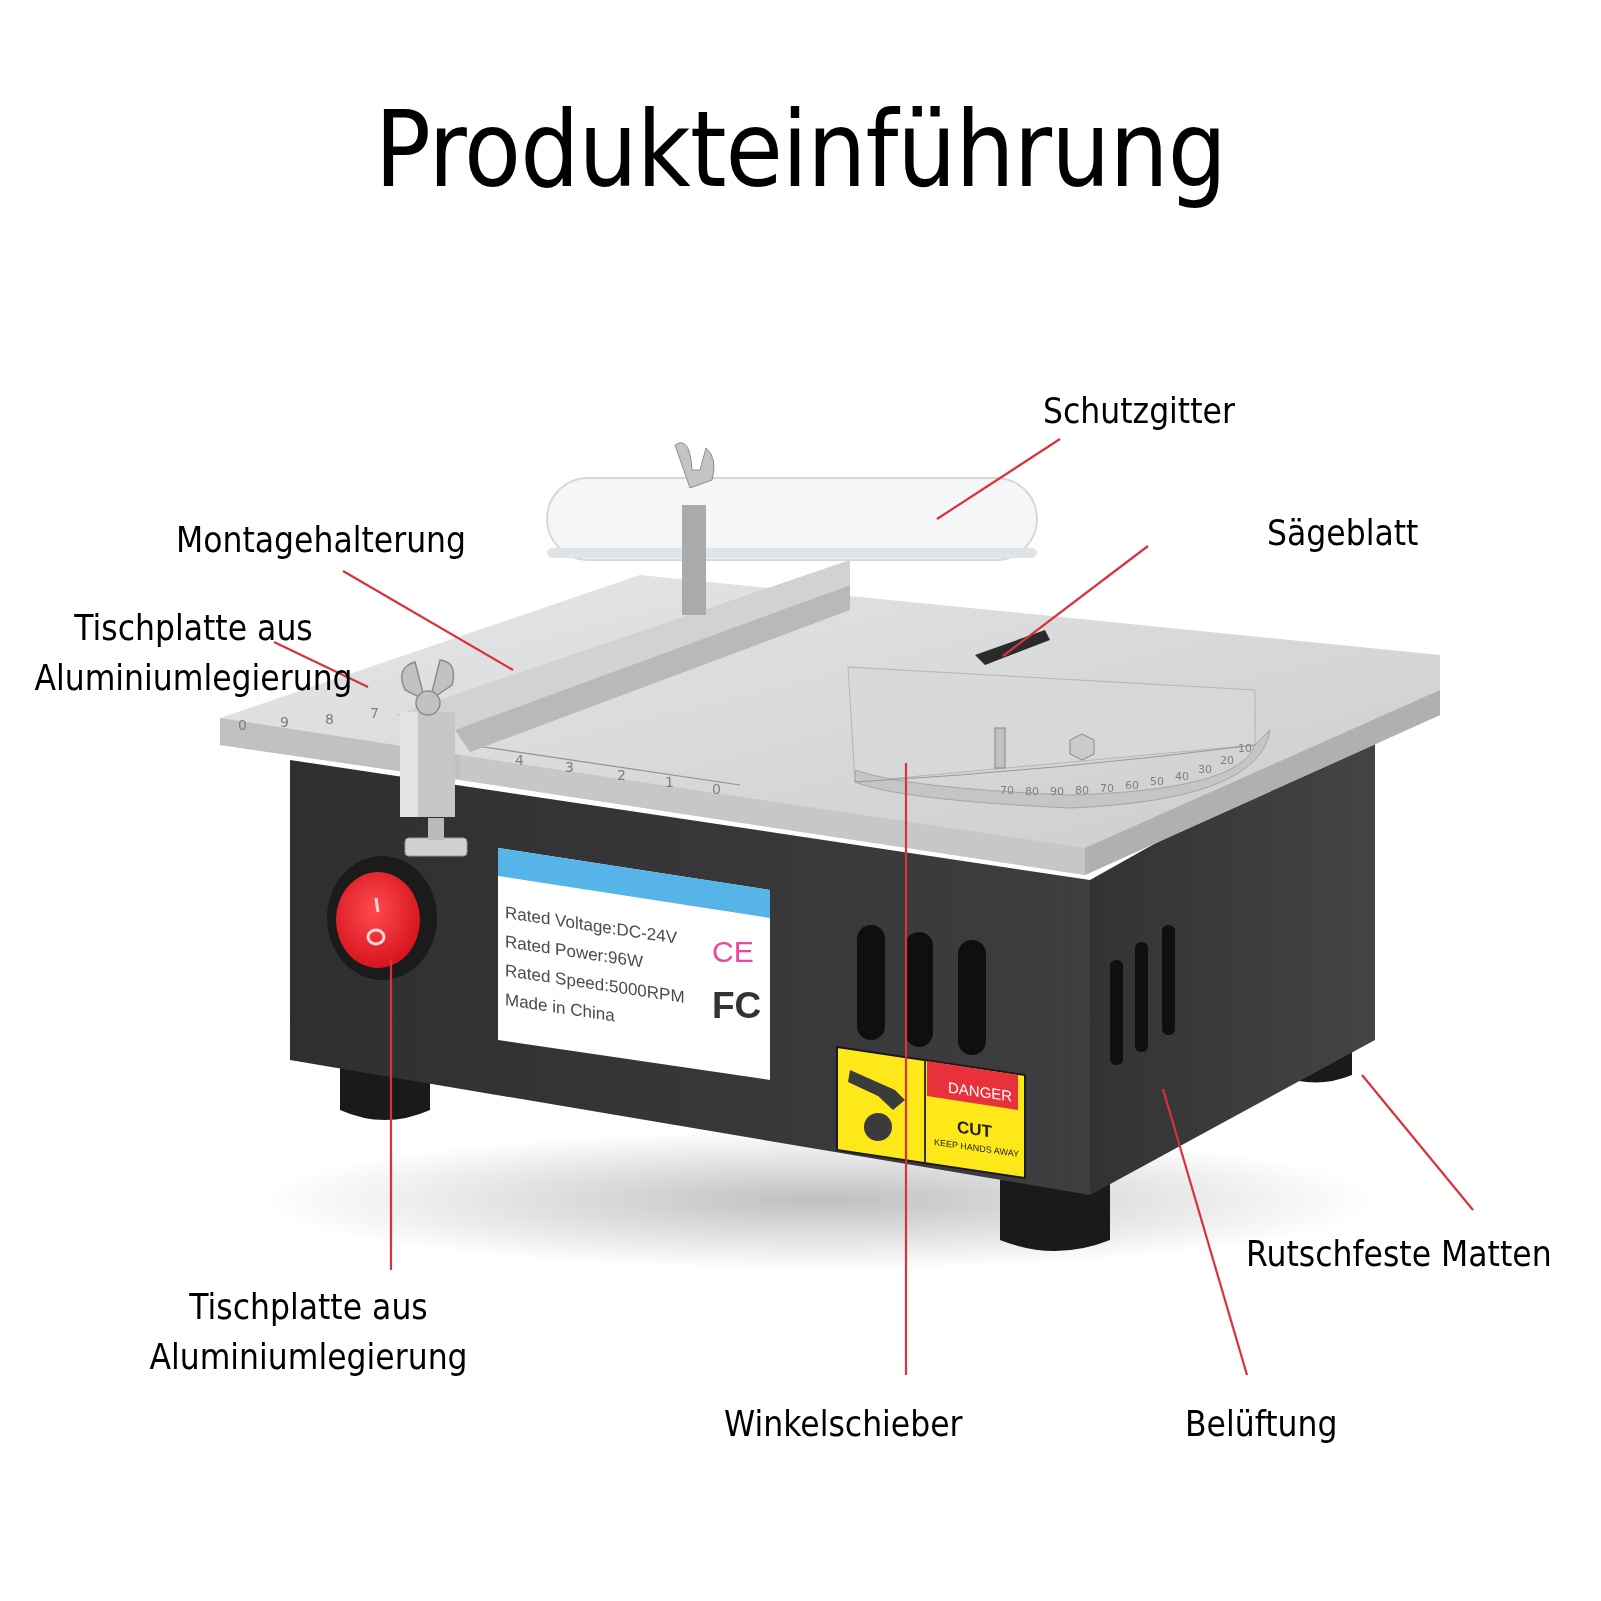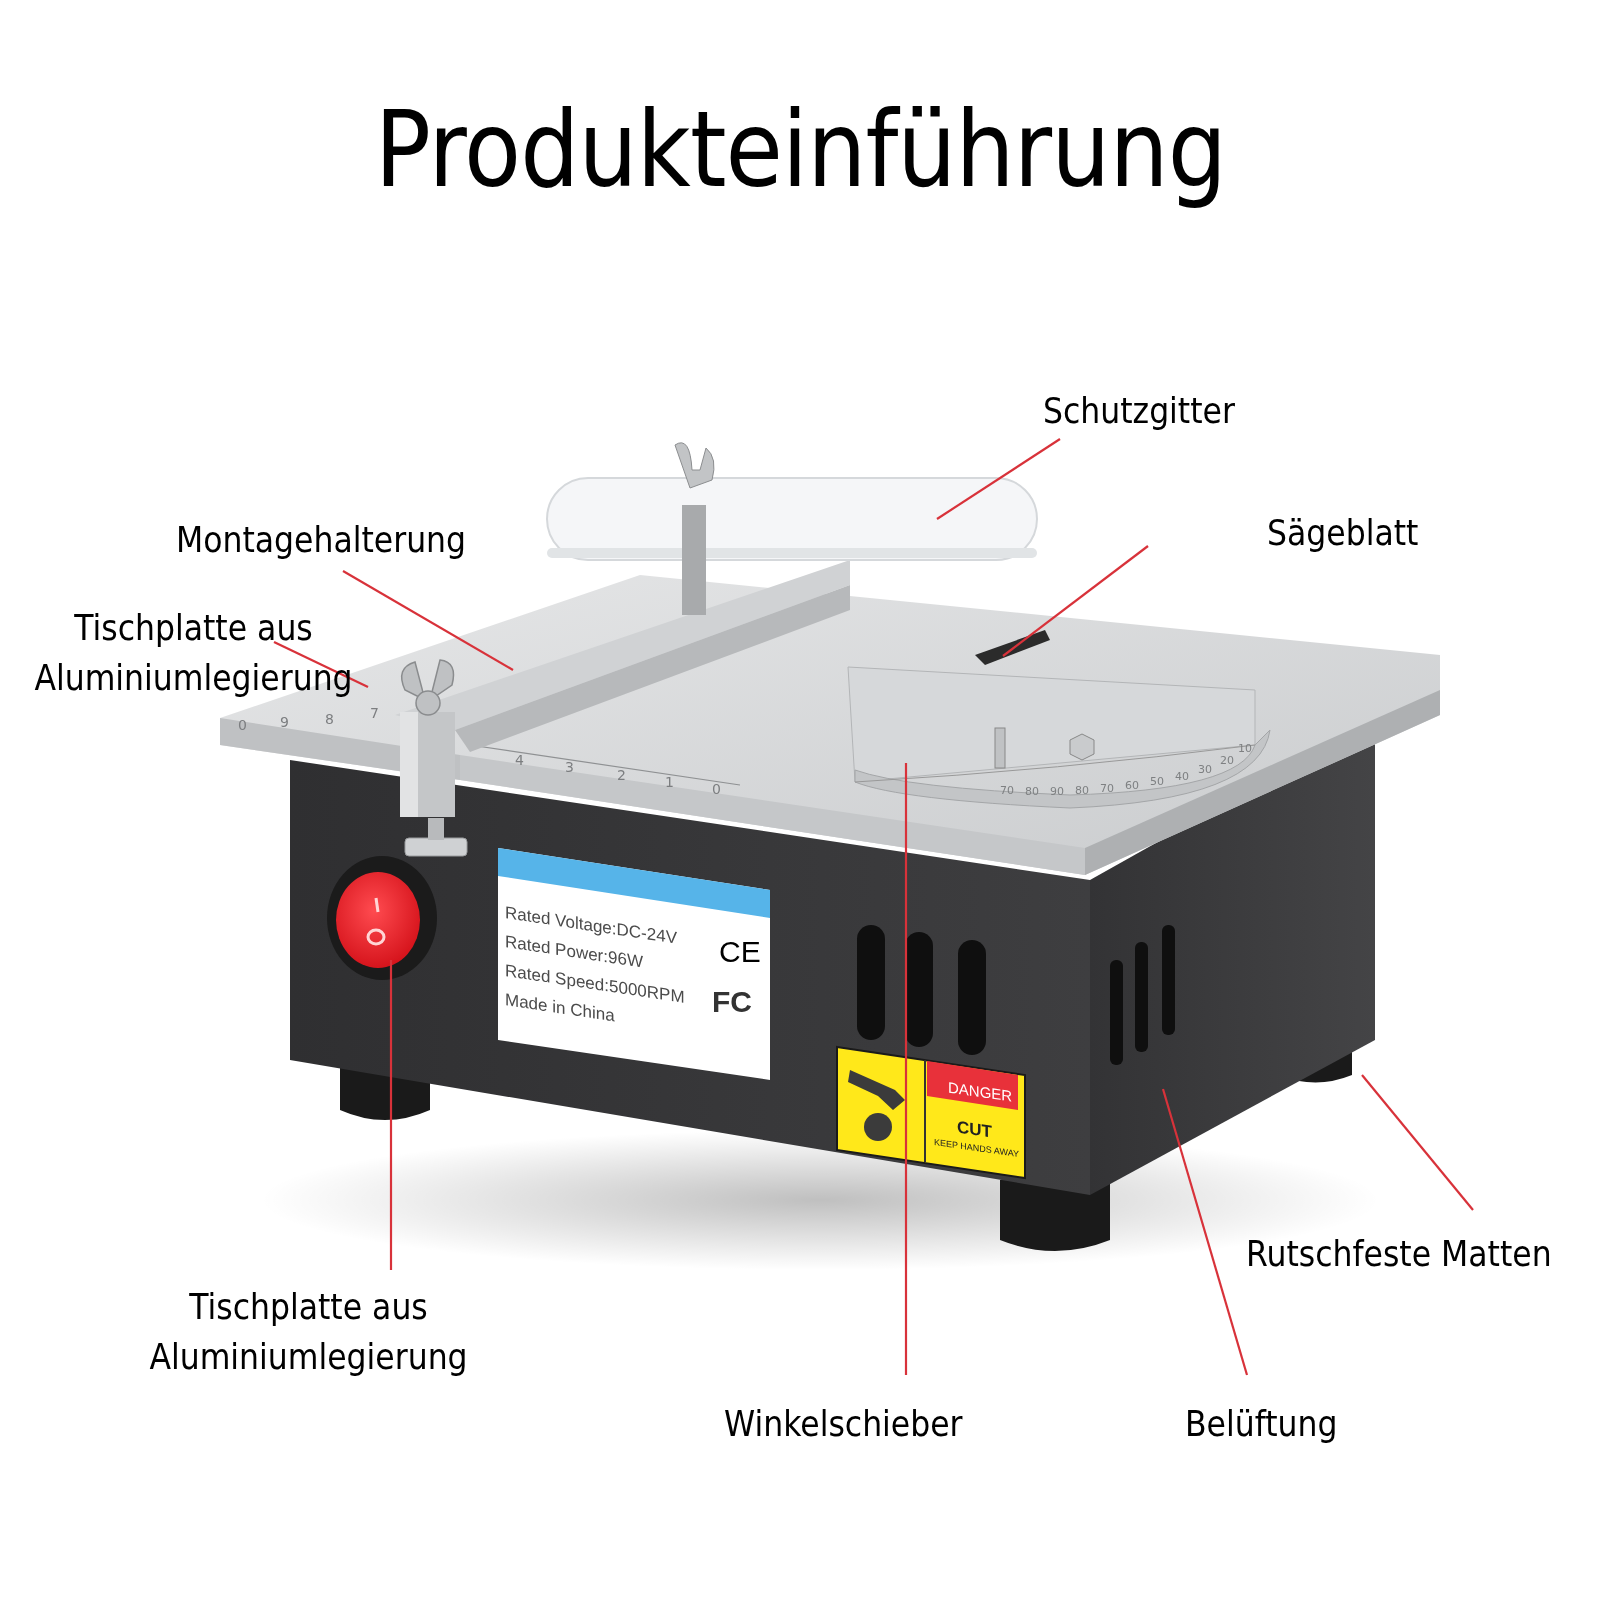--- a/index.html
+++ b/index.html
@@ -146,22 +146,22 @@
     <circle cx="878" cy="1127" r="14" fill="#3b3b3b"></circle>
   </g>
 </svg>
 
 <div style="position:absolute;left:505px;top:898px;width:260px;transform:skewY(8.5deg);transform-origin:left top;font-family:'Liberation Sans',sans-serif;font-size:17px;color:#4b4b4b;line-height:29px;">
   <div>Rated Voltage:DC-24V</div>
   <div>Rated Power:96W</div>
   <div>Rated Speed:5000RPM</div>
   <div>Made in China</div>
 </div>
-<div style="position:absolute;left:712px;top:935px;font-family:'Liberation Sans',sans-serif;font-size:30px;color:#000000;margin-left:7px;">CE</div>
-<div style="position:absolute;left:712px;top:985px;font-family:'Liberation Sans',sans-serif;font-size:30px;font-weight:bold;color:#333;">FC</div>
+<div style="position:absolute;left:712px;top:935px;font-family:'Liberation Sans',sans-serif;font-size:30px;color:#ec4899;">CE</div>
+<div style="position:absolute;left:712px;top:985px;font-family:'Liberation Sans',sans-serif;font-size:37px;font-weight:bold;color:#333;">FC</div>
 
 <div style="position:absolute;left:948px;top:1083px;transform:skewY(8deg);font-family:'Liberation Sans',sans-serif;font-size:15px;color:#fff;">DANGER</div>
 <div style="position:absolute;left:957px;top:1120px;transform:skewY(8deg);font-family:'Liberation Sans',sans-serif;font-size:17px;font-weight:bold;color:#222;">CUT</div>
 <div style="position:absolute;left:934px;top:1143px;transform:skewY(8deg);font-family:'Liberation Sans',sans-serif;font-size:9px;color:#222;">KEEP HANDS AWAY</div>
 
 <svg class="callouts" viewBox="0 0 1601 1601" xmlns="http://www.w3.org/2000/svg">
   <g stroke="#d8323a" stroke-width="2.2" fill="none">
     <line x1="1060" y1="439" x2="937" y2="519"></line>
     <line x1="1148" y1="546" x2="1003" y2="656"></line>
     <line x1="343" y1="571" x2="513" y2="670"></line>

